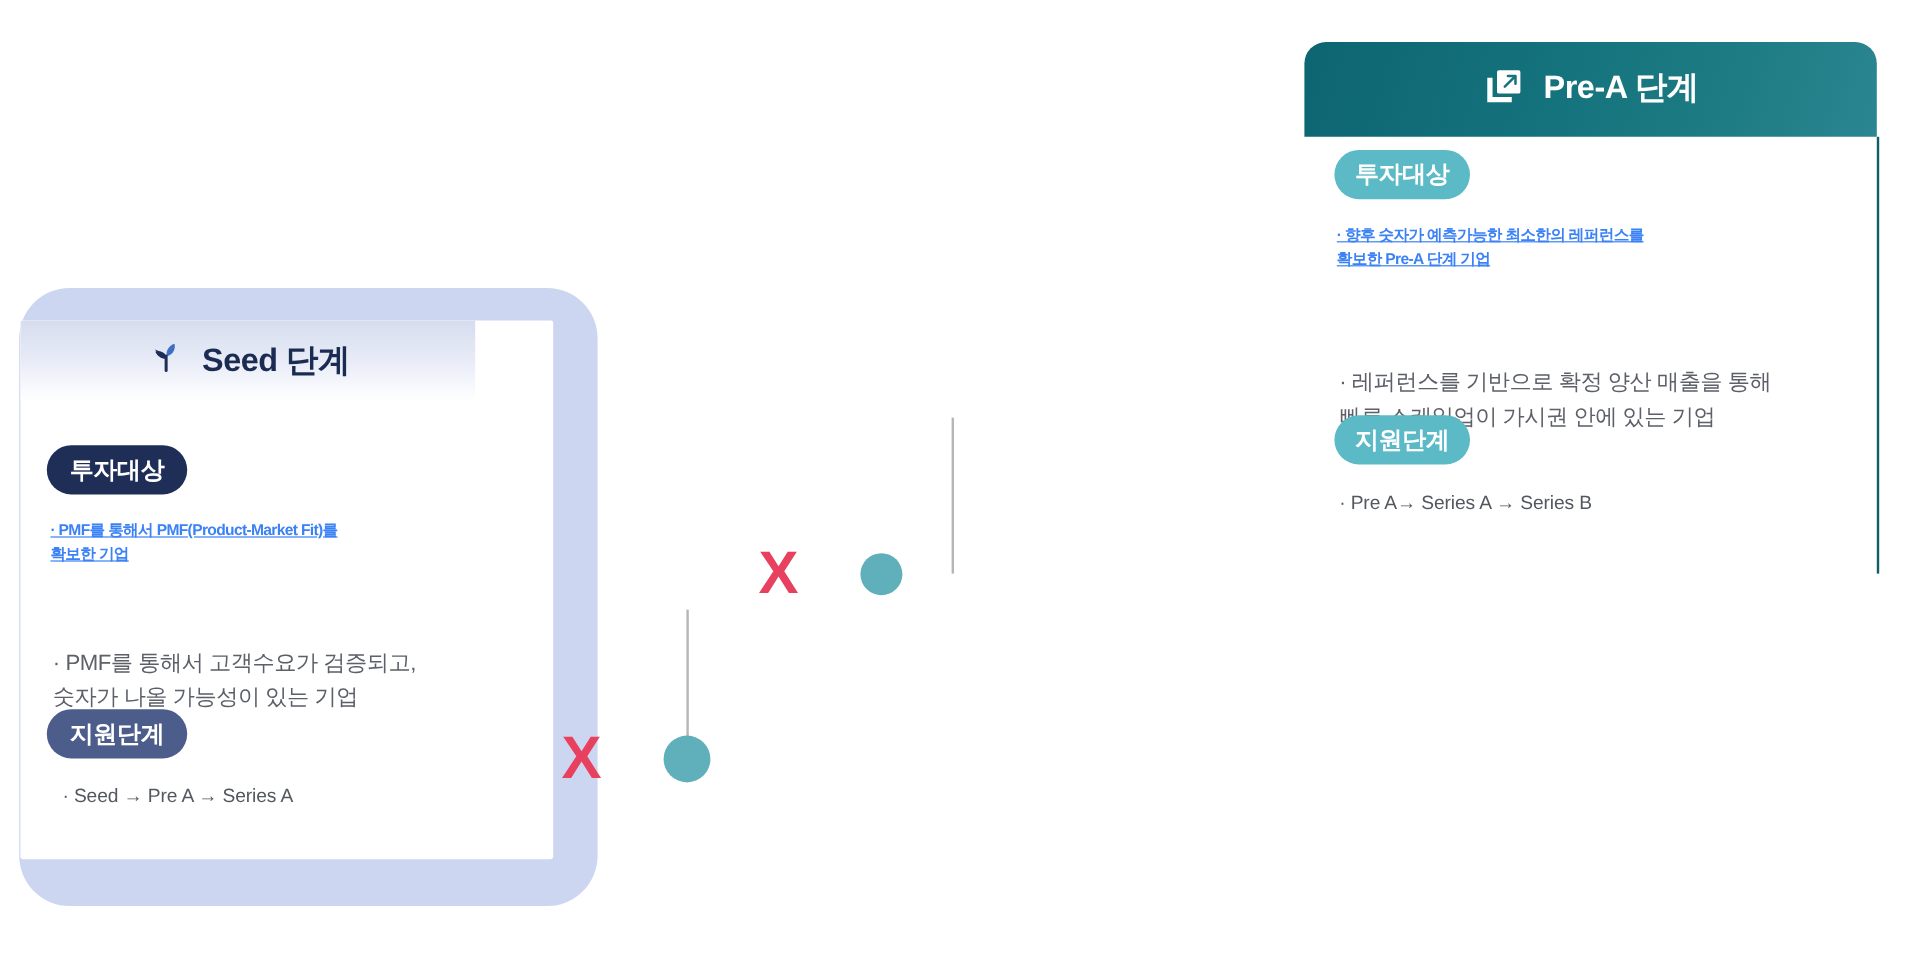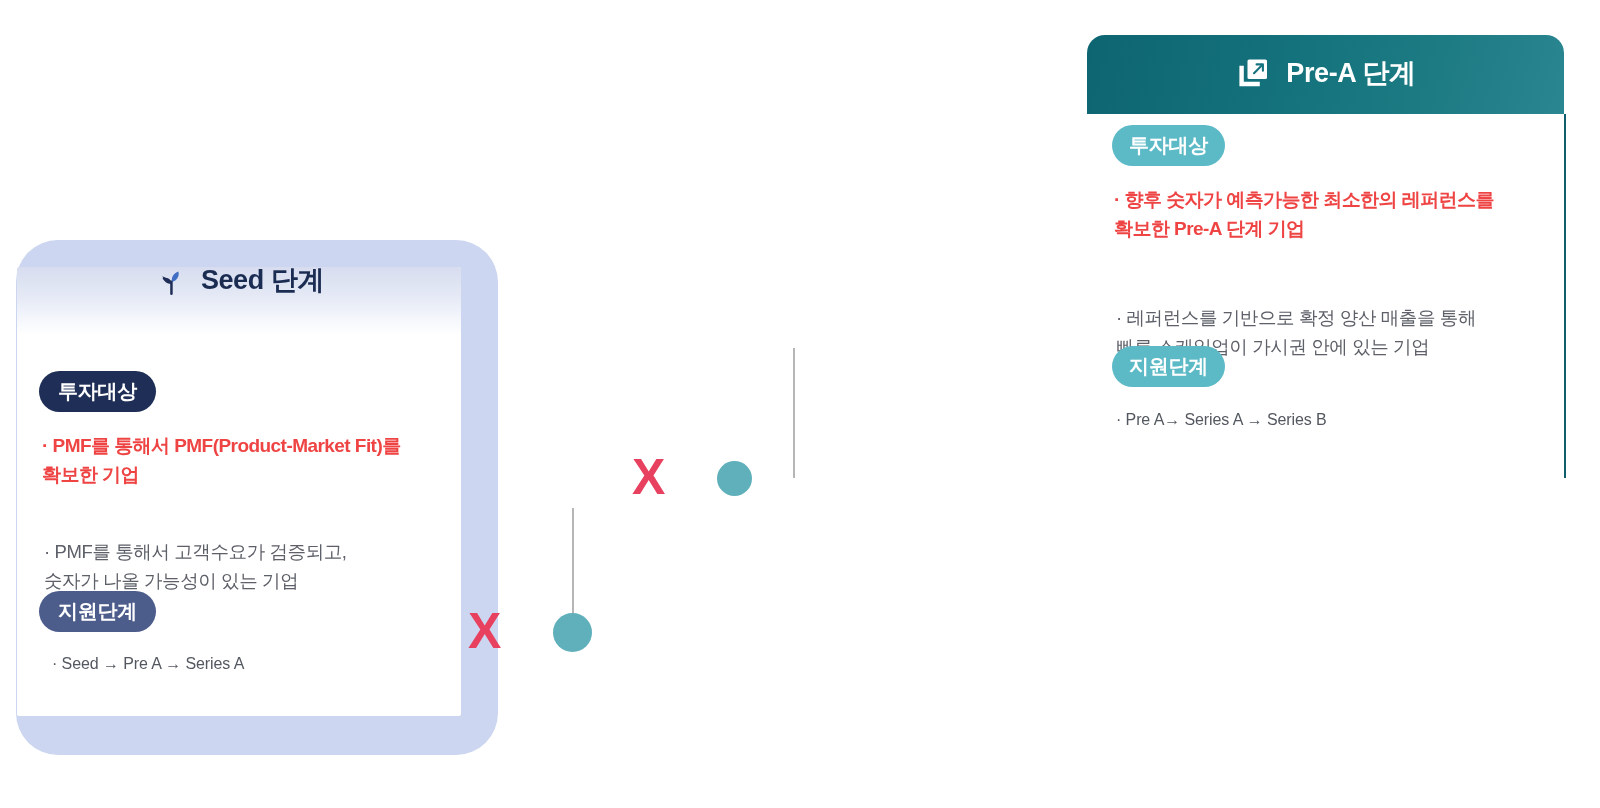--- a/index.html
+++ b/index.html
@@ -40,25 +40,25 @@
     width: 444px;
     height: 449px;
     background: #ffffff;
     border-radius: 2px;
     overflow: hidden;
   }
   #seed-header {
     position: absolute;
     left: 0;
     top: 0;
-    width: 444px;
+    width: 379px;
     height: 68px;
     background: linear-gradient(180deg, #d7ddef 0%, #e6eaf6 45%, #f7f9fd 82%, #ffffff 100%);
     display: flex;
-    align-items: flex-start;
+    align-items: center;
     justify-content: center;
     gap: 13px;
   }
   #seed-title {
     font-size: 27px;
     font-weight: 700;
     color: #1b2c53;
     letter-spacing: -0.4px;
     line-height: 1;
     padding-bottom: 2px;
@@ -88,26 +88,27 @@
     left: 39px;
     top: 591px;
     width: 117px;
     height: 41px;
     background: #4c5c8b;
     font-size: 20px;
   }
 
   .bullet-strong {
     position: absolute;
-    font-size: 19px;
-    font-weight: 700;
-    color: #ef4444;
+    font-size: 13px;
+    font-weight: 700;
+    color: #3b82f6;
     letter-spacing: -0.55px;
     line-height: 1.52;
     white-space: pre-line;
+    text-decoration: underline;
   }
   .bullet-light {
     position: absolute;
     font-size: 18.5px;
     font-weight: 400;
     color: #5d6068;
     letter-spacing: -0.4px;
     line-height: 1.58;
     white-space: pre-line;
     margin-top: 44px;

